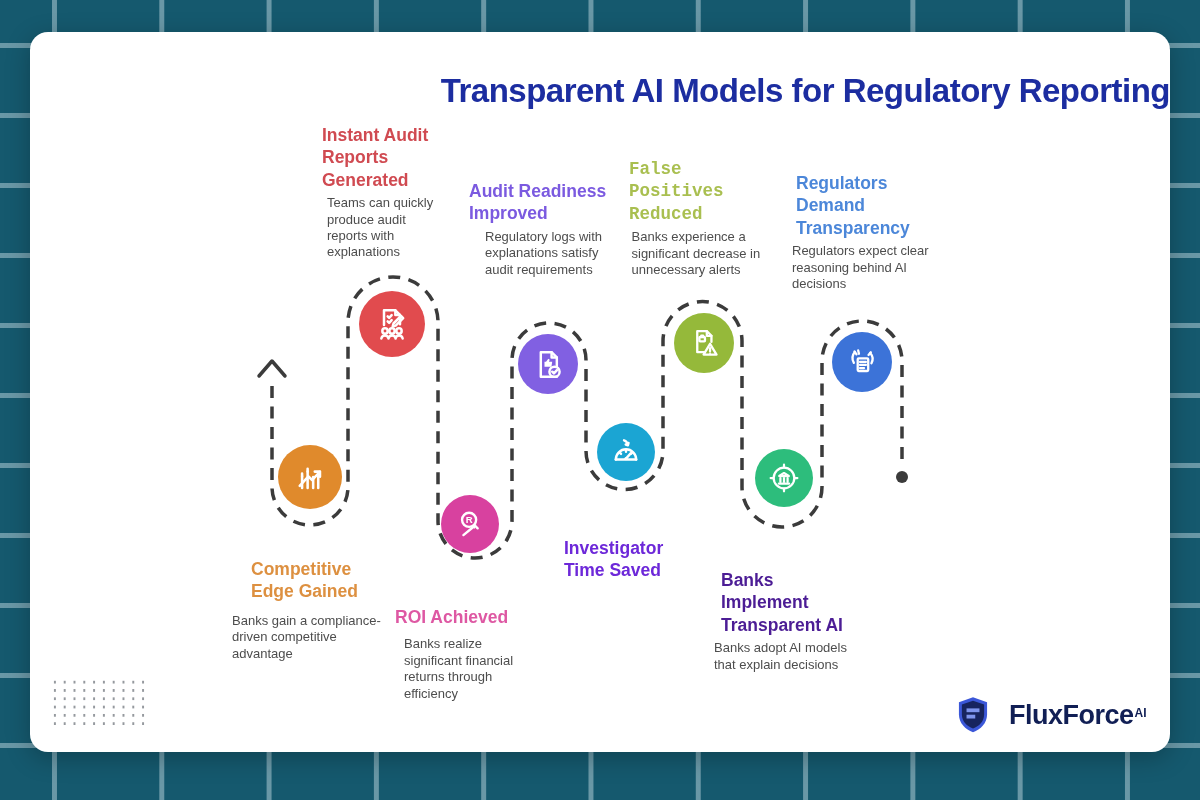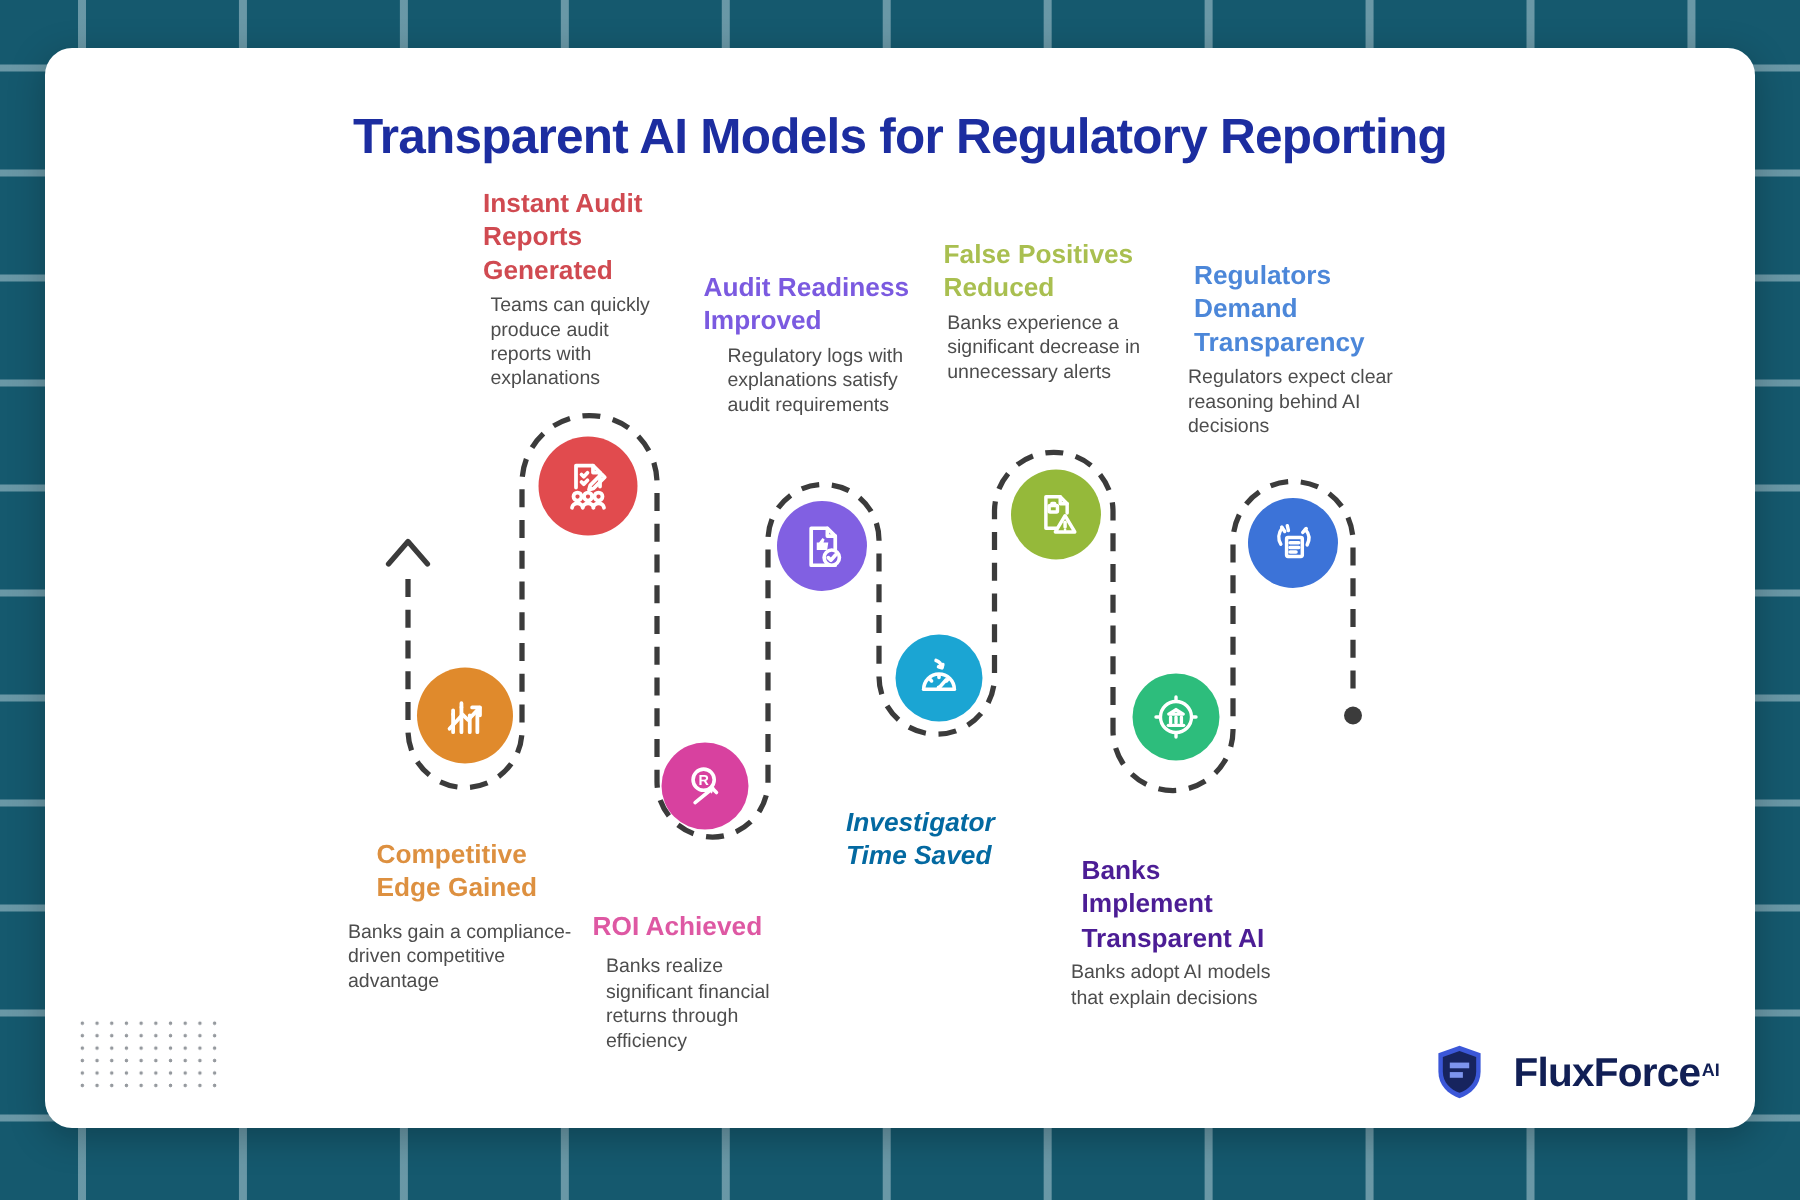--- a/index.html
+++ b/index.html
@@ -19,21 +19,21 @@
   }
 
   .card {
     position:absolute; left:30px; top:32px; width:1140px; height:720px;
     background:#ffffff; border-radius:18px;
     box-shadow:0 6px 24px rgba(0,0,0,0.25);
   }
 
   .page-title {
     position:absolute; left:0; top:40px; width:100%;
-    text-align:center; font-size:33px; font-weight:bold; letter-spacing:-0.5px;
+    text-align:right; font-size:33px; font-weight:bold; letter-spacing:-0.5px;
   }
 
   .path-svg { position:absolute; inset:0; z-index:2; pointer-events:none; }
 
   .step { position:absolute; z-index:3; }
   .step-title { font-weight:bold; font-size:17.5px; line-height:1.28; margin:0 auto; }
   .step-desc  { font-size:13px; line-height:1.26; color:#4d4d4d; margin:4px auto 0; }
 
   .node {
     position:absolute; border-radius:50%; z-index:3;
@@ -74,25 +74,25 @@
     <div class="step-title" style="max-width: 150px; color: rgb(222, 88, 163);">ROI Achieved</div>
     <div class="step-desc" style="max-width:132px;margin-top:8px">Banks realize significant financial returns through efficiency</div>
   </div>
 
   <div class="step" style="left:435px;top:148px;width:160px">
     <div class="step-title" style="max-width: 152px; color: rgb(123, 90, 224);">Audit Readiness Improved</div>
     <div class="step-desc" style="max-width:120px">Regulatory logs with explanations satisfy audit requirements</div>
   </div>
 
   <div class="step" style="left:517px;top:505px;width:160px">
-    <div class="step-title" style="max-width: 126px; color: #0369a1; font-style: italic;">Investigator Time Saved</div>
+    <div class="step-title" style="max-width: 126px; color: #6d28d9;">Investigator Time Saved</div>
   </div>
 
   <div class="step" style="left:589px;top:126px;width:170px">
-    <div class="step-title" style="max-width: 150px; color: rgb(169, 191, 80);">False Positives Reduced</div>
+    <div class="step-title" style="max-width: 150px; color: rgb(169, 191, 80); font-family: Liberation Mono, monospace;">False Positives Reduced</div>
     <div class="step-desc" style="max-width:145px">Banks experience a significant decrease in unnecessary alerts</div>
   </div>
 
   <div class="step" style="left:669px;top:537px;width:170px">
     <div class="step-title" style="max-width: 126px; color: #4c1d95;">Banks Implement Transparent AI</div>
     <div class="step-desc" style="max-width:140px">Banks adopt AI models that explain decisions</div>
   </div>
 
   <div class="step" style="left:757px;top:140px;width:150px">
     <div class="step-title" style="max-width: 132px; color: rgb(76, 135, 217);">Regulators Demand Transparency</div>

